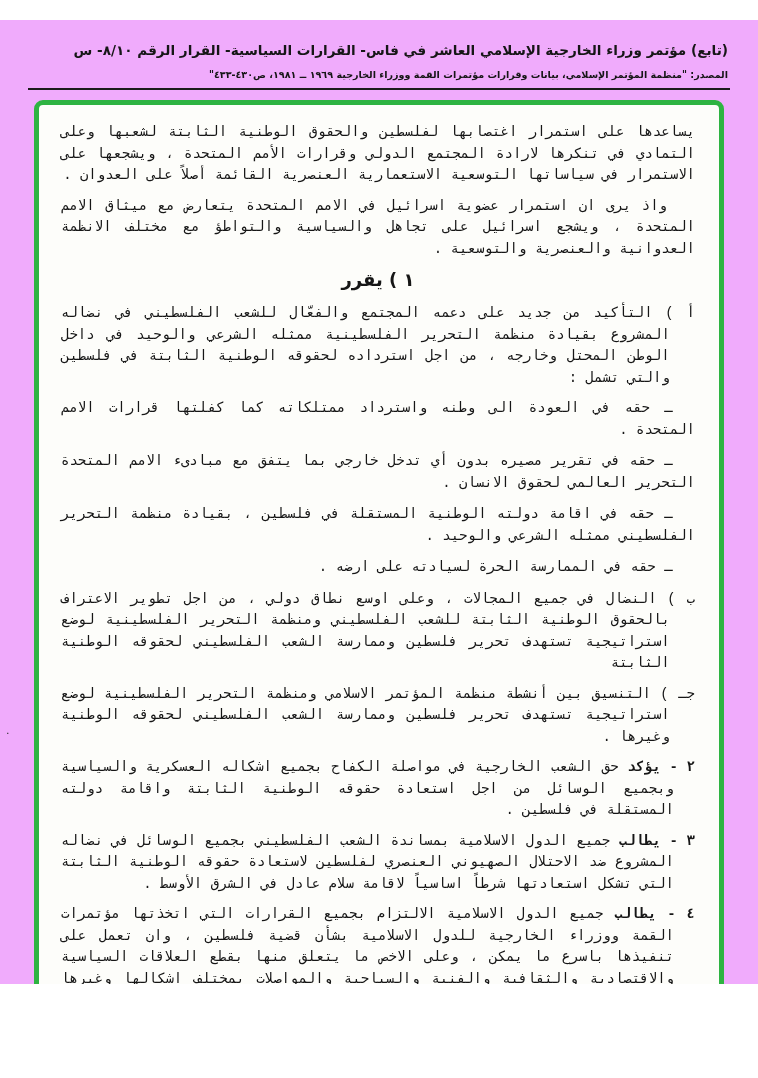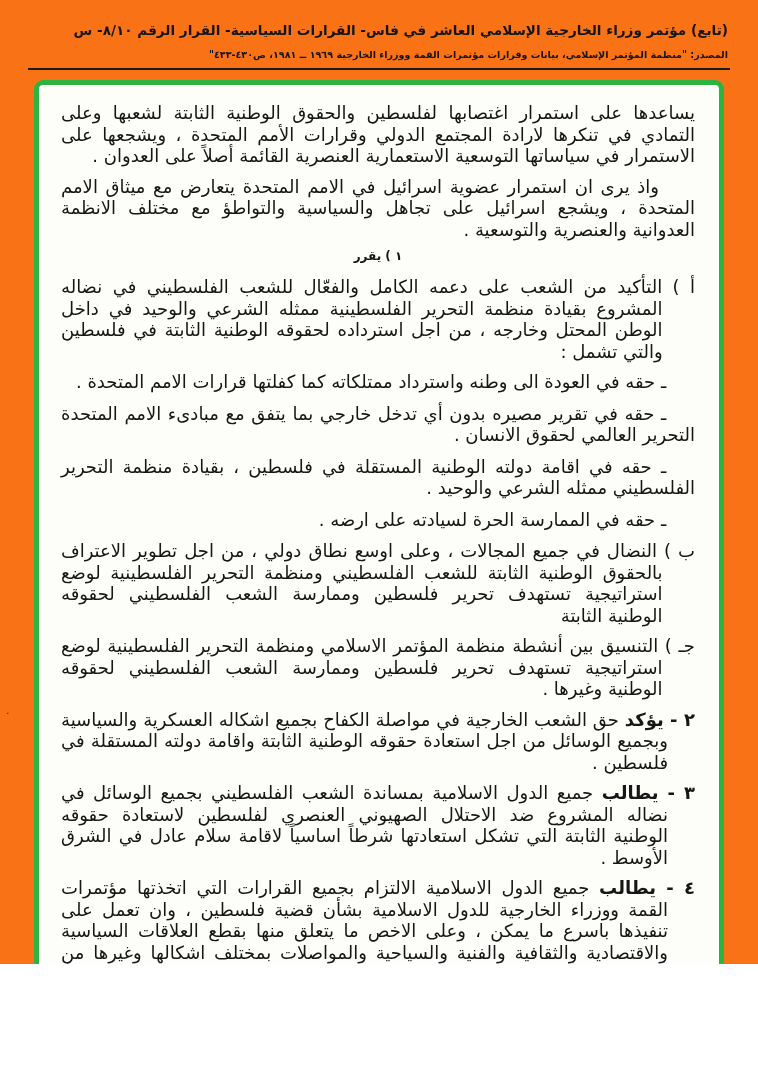--- a/index.html
+++ b/index.html
@@ -6,22 +6,23 @@
   html, body { margin: 0; padding: 0; }
   body {
     width: 758px; height: 1078px;
     background: #ffffff;
     font-family: "DejaVu Sans", sans-serif;
     color: #161616;
   }
   .page {
     position: relative;
     width: 758px; height: 964px;
-    background: #f97316;
+    background: #f0abfc;
     overflow: hidden;
+    margin-top: 20px;
   }
   .doc-header { padding: 20px 30px 0 30px; }
   .doc-title {
     font-weight: bold;
     font-size: 13.6px;
     text-align: right;
     line-height: 20px;
   }
   .doc-source {
     font-weight: bold;
@@ -39,32 +40,33 @@
     margin: 10px 34px 0 34px;
     height: 947px;
     border: 5px solid #2eb342;
     border-radius: 9px;
     padding: 17px 24px 10px 22px;
     overflow: hidden;
     background: #fdfdfa;
   }
   .para {
     margin: 0 0 9px 0;
-    font-size: 18px;
+    font-size: 14px;
     line-height: 21.5px;
     text-align: justify;
+    font-family: Liberation Mono, monospace;
   }
   .indent { text-indent: 2em; }
   .hang { padding-right: 1.8em; text-indent: -1.8em; }
   .hang-sm { padding-right: 1.5em; text-indent: -1.5em; }
   .right-item { text-indent: 1.6em; margin-bottom: 10px; }
   .decree {
     text-align: center;
     font-weight: bold;
-    font-size: 12px;
+    font-size: 18px;
     margin: 5px 0 13px 0;
   }
   .clause b { font-weight: bold; }
   .page-number {
     text-align: center;
     font-weight: bold;
     font-size: 14.5px;
     margin-top: 7px;
   }
   .margin-dot {
@@ -87,21 +89,21 @@
   <div class="header-rule"></div>
 
   <main class="frame">
 
     <p class="para">يساعدها على استمرار اغتصابها لفلسطين والحقوق الوطنية الثابتة لشعبها وعلى التمادي في تنكرها لارادة المجتمع الدولي وقرارات الأمم المتحدة ، ويشجعها على الاستمرار في سياساتها التوسعية الاستعمارية العنصرية القائمة أصلاً على العدوان .</p>
 
     <p class="para indent">واذ يرى ان استمرار عضوية اسرائيل في الامم المتحدة يتعارض مع ميثاق الامم المتحدة ، ويشجع اسرائيل على تجاهل والسياسية والتواطؤ مع مختلف الانظمة العدوانية والعنصرية والتوسعية .</p>
 
     <p class="decree">١ ) يقرر</p>
 
-    <p class="para hang">أ ) التأكيد من الشعب على دعمه الكامل والفعّال للشعب الفلسطيني في نضاله المشروع بقيادة منظمة التحرير الفلسطينية ممثله الشرعي والوحيد في داخل الوطن المحتل وخارجه ، من اجل استرداده لحقوقه الوطنية الثابتة في فلسطين والتي تشمل :</p>
+    <p class="para hang">أ ) التأكيد من جديد على دعمه المجتمع والفعّال للشعب الفلسطيني في نضاله المشروع بقيادة منظمة التحرير الفلسطينية ممثله الشرعي والوحيد في داخل الوطن المحتل وخارجه ، من اجل استرداده لحقوقه الوطنية الثابتة في فلسطين والتي تشمل :</p>
 
     <p class="para right-item">ـ حقه في العودة الى وطنه واسترداد ممتلكاته كما كفلتها قرارات الامم المتحدة .</p>
     <p class="para right-item">ـ حقه في تقرير مصيره بدون أي تدخل خارجي بما يتفق مع مبادىء الامم المتحدة التحرير العالمي لحقوق الانسان .</p>
     <p class="para right-item">ـ حقه في اقامة دولته الوطنية المستقلة في فلسطين ، بقيادة منظمة التحرير الفلسطيني ممثله الشرعي والوحيد .</p>
     <p class="para right-item">ـ حقه في الممارسة الحرة لسيادته على ارضه .</p>
 
     <p class="para hang">ب ) النضال في جميع المجالات ، وعلى اوسع نطاق دولي ، من اجل تطوير الاعتراف بالحقوق الوطنية الثابتة للشعب الفلسطيني ومنظمة التحرير الفلسطينية لوضع استراتيجية تستهدف تحرير فلسطين وممارسة الشعب الفلسطيني لحقوقه الوطنية الثابتة</p>
 
     <p class="para hang">جـ ) التنسيق بين أنشطة منظمة المؤتمر الاسلامي ومنظمة التحرير الفلسطينية لوضع استراتيجية تستهدف تحرير فلسطين وممارسة الشعب الفلسطيني لحقوقه الوطنية وغيرها .</p>
 

